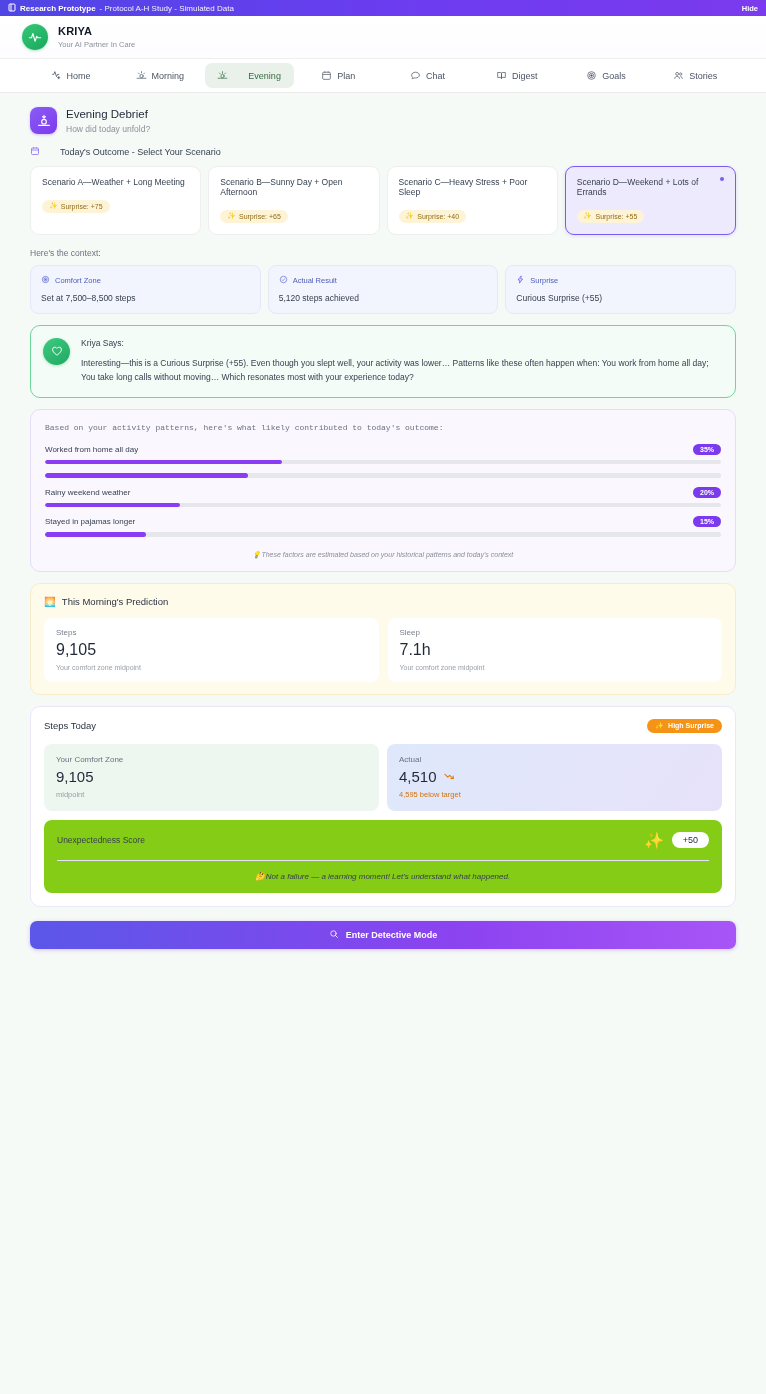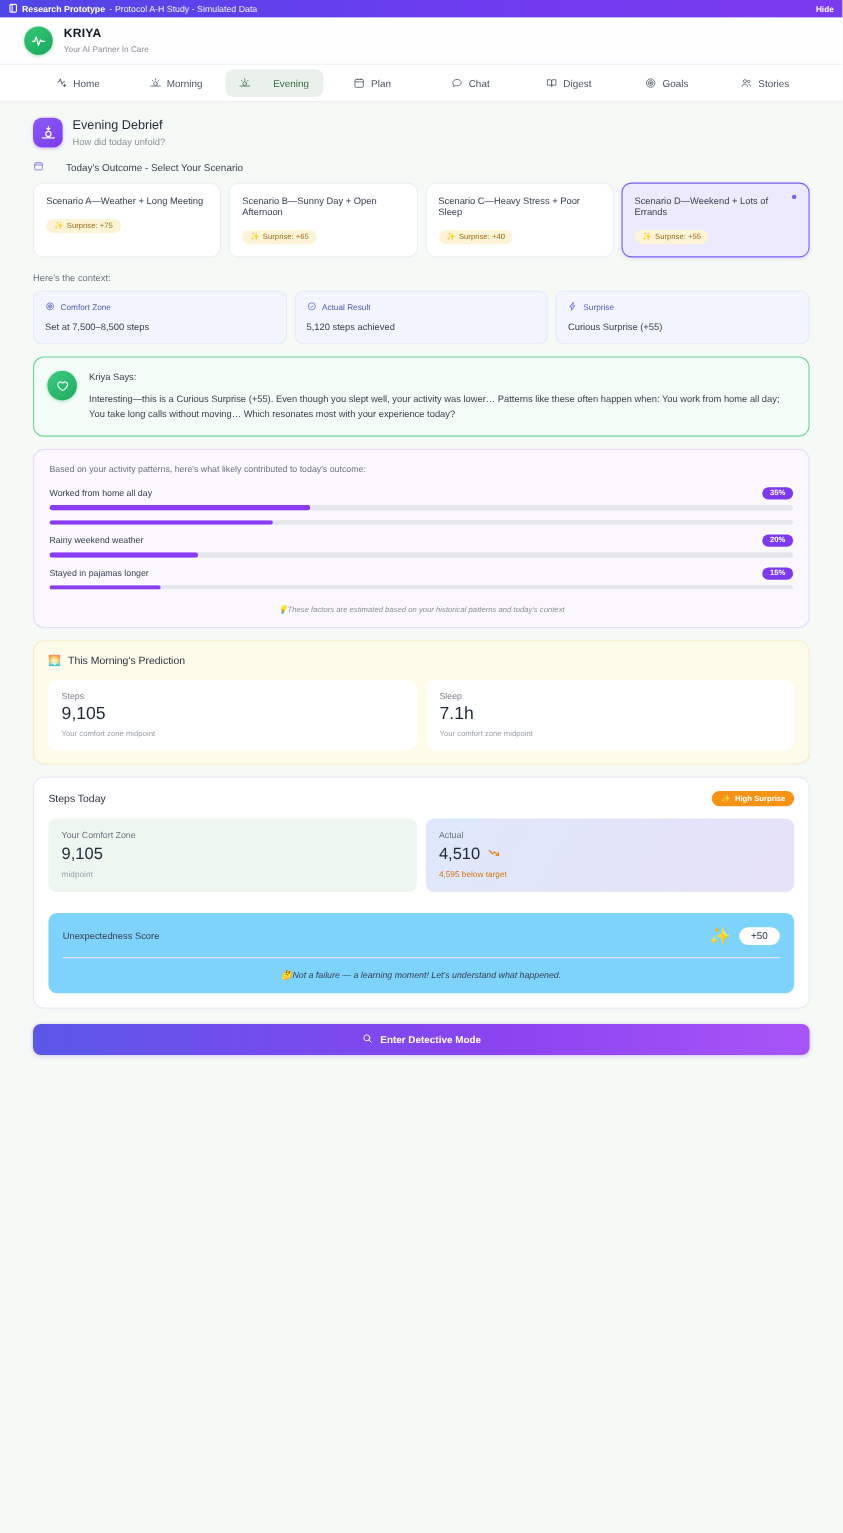--- a/index.html
+++ b/index.html
@@ -144,21 +144,21 @@
 
   
   .breakdown {
     margin-top: 11px;
     background: #faf7ff;
     border: 1px solid #e6ddfa;
     border-radius: 10px;
     padding: 13px 14px 12px 14px;
   }
   .bd-head { display: flex; align-items: center; gap: 6px; font-size: 9.5px; color: #2c3340; margin-bottom: 11px; }
-  .bd-sub { font-size: 8px; color: #6b7280; margin-bottom: 12px; }
+  .bd-sub { font-size: 8px; color: #6b7280; margin-bottom: 12px; font-family: Liberation Mono, monospace; }
   .bd-row { margin-bottom: 9px; }
   .bd-row:last-of-type { margin-bottom: 0; }
   .bd-row-top { display: flex; align-items: center; justify-content: space-between; margin-bottom: 5px; }
   .bd-name { font-size: 8px; color: #374151; }
   .bd-pct {
     background: #7c3aed; color: #ffffff;
     border-radius: 9px; padding: 2px 7px;
     font-size: 7px; font-weight: bold;
     min-width: 26px; text-align: center;
   }
@@ -201,22 +201,22 @@
   .steps-grid { display: grid; grid-template-columns: 1fr 1fr; gap: 8px; }
   .steps-card { border-radius: 8px; padding: 11px 12px 12px 12px; }
   .steps-card.zone { background: #edf6ef; }
   .steps-card.actual { background: linear-gradient(120deg,#dfe8fb 0%, #e6e2fa 100%); }
   .steps-label { font-size: 8px; color: #6b7280; margin-bottom: 4px; }
   .steps-value { font-size: 15px; color: #1f2937; display: flex; align-items: center; gap: 6px; margin-bottom: 5px; }
   .steps-note { font-size: 7.5px; color: #9aa0a8; }
   .steps-note.warn { color: #d2730c; }
 
   .unexpected {
-    margin-top: 19px;
-    background: #7dd3fc;
+    margin-top: 9px;
+    background: #84cc16;
     border-radius: 8px;
     padding: 11px 13px 12px 13px;
   }
   .unexp-row { display: flex; align-items: center; justify-content: space-between; padding-bottom: 10px; border-bottom: 1px solid #e6e2f8; }
   .unexp-label { font-size: 8.5px; color: #374151; }
   .unexp-right { display: flex; align-items: center; gap: 7px; }
   .unexp-score {
     background: #ffffff; border-radius: 11px;
     padding: 3px 11px; font-size: 9px; color: #1f2937;
   }

